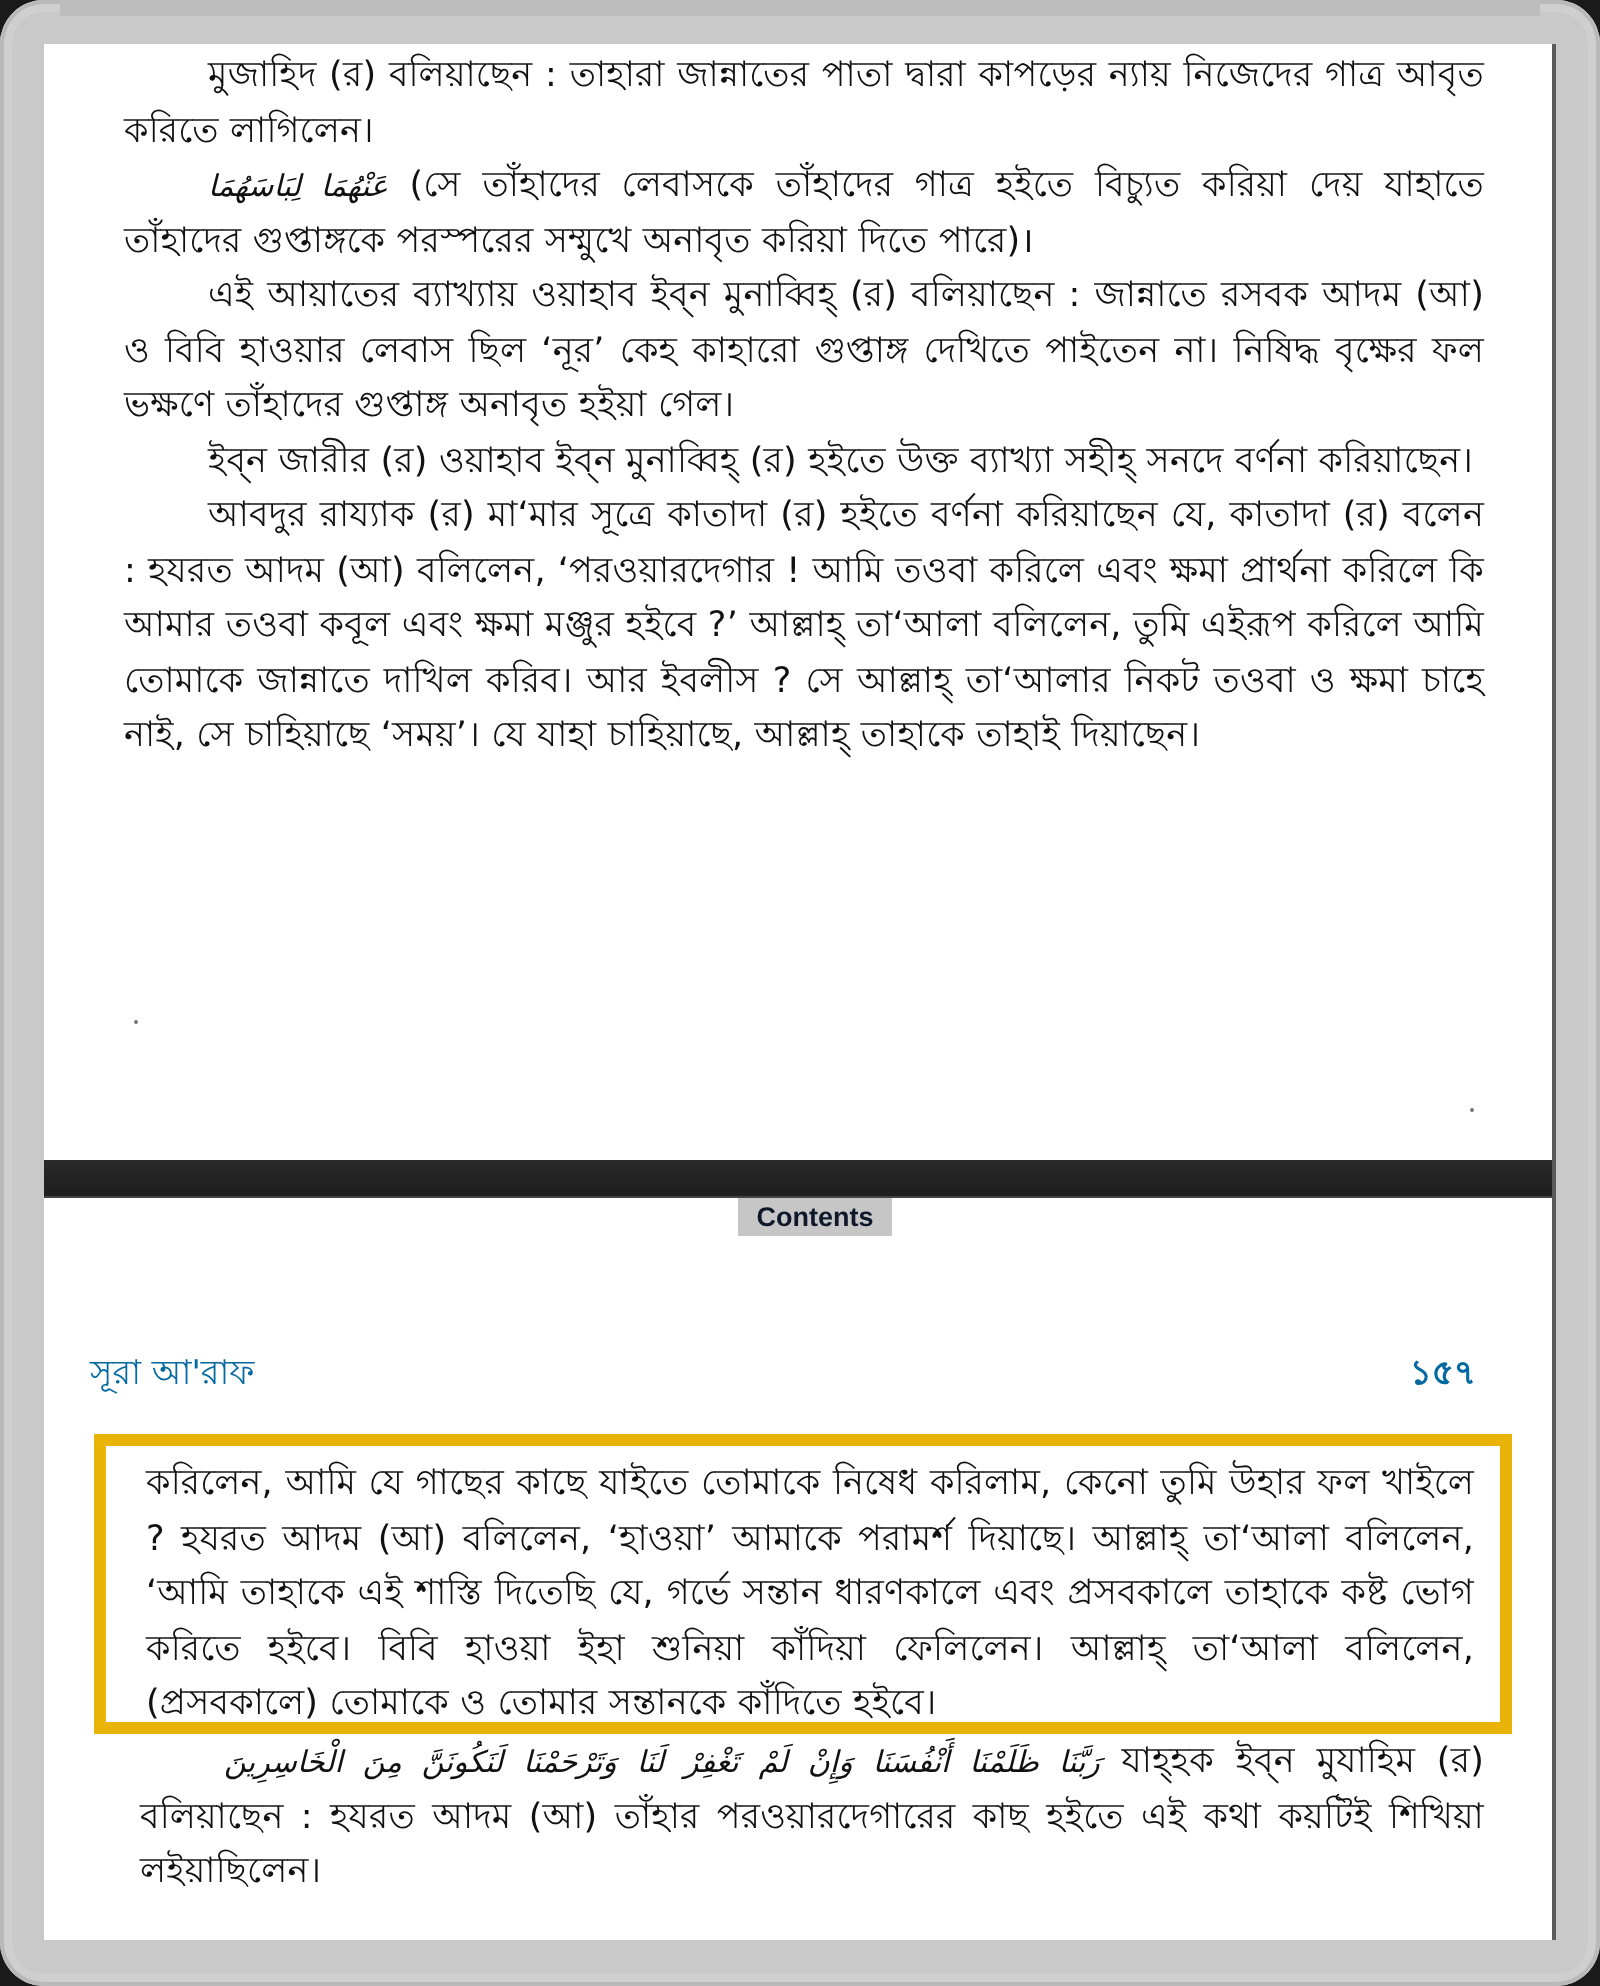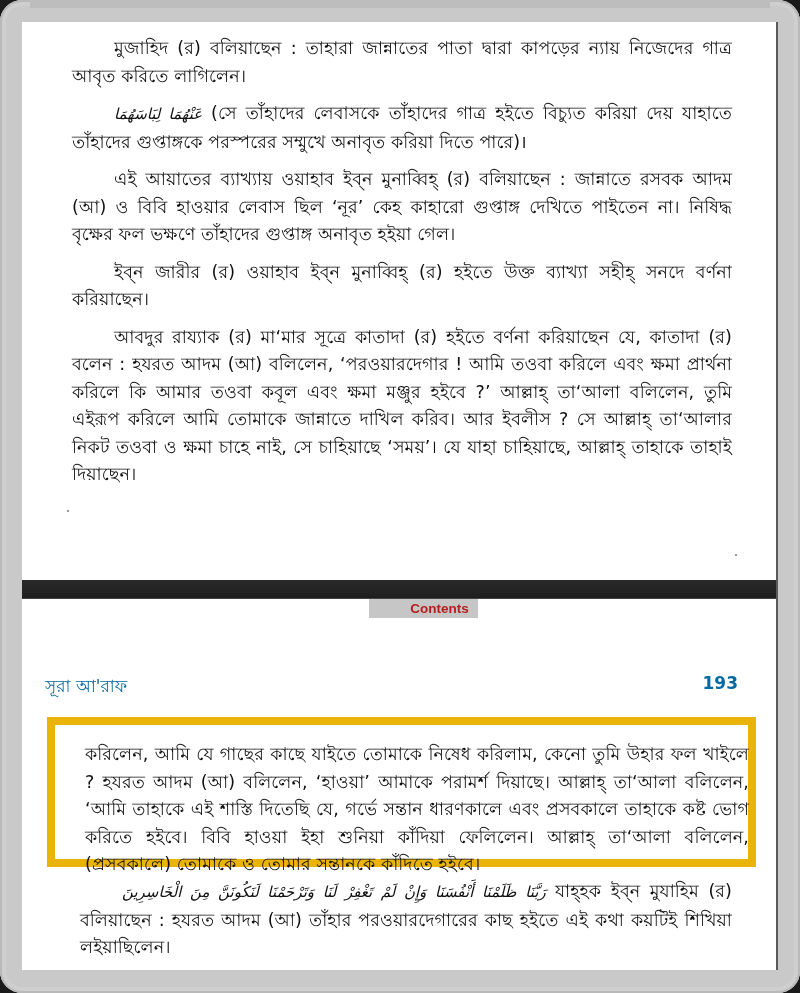--- a/index.html
+++ b/index.html
@@ -28,49 +28,48 @@
     background: #5a5a5a;
   }
   .text {
     color: #111;
     font-size: 17.5px;
     line-height: 27.5px;
     text-align: justify;
     text-align-last: left;
     letter-spacing: 0.1px;
   }
-  .para { margin: 10px; }
+  .para { margin: 0; }
   .indent { text-indent: 42px; }
   .top-block { position: absolute; left: 40px; top: 3px; width: 680px; }
   .divider {
     position: absolute; left: 0; top: 558px; width: 756px; height: 18px;
     background: linear-gradient(#2a2a2a, #1e1e1e);
     border-bottom: 1px solid #444;
   }
   .contents-btn {
     position: absolute; left: 347px; top: 577px; width: 77px; height: 19px;
     background: #c6c6c6;
-    color: #b91c1c;
+    color: #0f172a;
     font-family: "Liberation Sans", sans-serif;
     font-weight: bold;
     font-size: 13.5px;
     line-height: 19px;
     text-align: center;
     cursor: pointer;
-    padding-left: 32px;
   }
   .page-header {
     position: absolute; left: 23px; top: 651px; width: 693px; height: 28px;
     font-size: 17px; color: #0369a1;
   }
   .header-title { position: absolute; left: 0; top: 0; }
   .header-num { position: absolute; right: 0; top: 0; font-weight: bold; }
   .highlight-box {
     position: absolute; left: 25px; top: 695px; width: 709px; height: 150px;
-    border: 8px solid #eab308;
+    border: 6px solid #eab308;
     box-sizing: border-box;
   }
   .highlight-text { position: absolute; left: 20px; top: 6px; width: 664px; }
   .bottom-block { position: absolute; left: 48px; top: 846px; width: 672px; }
   .arabic { font-family: "DejaVu Sans", sans-serif; font-size: 15px; direction: rtl; unicode-bidi: isolate; font-style: italic; }
   .dots { position: absolute; width: 2px; height: 2px; background: #777; border-radius: 1px; }
 </style>
 </head>
 <body>
 
@@ -90,21 +89,21 @@
 
   <div class="dots" style="left:45px; top:488px;"></div>
   <div class="dots" style="left:713px; top:532px;"></div>
 
   <div class="divider"></div>
 
   <div class="contents-btn">Contents</div>
 
   <div class="page-header">
     <span class="header-title">সূরা আ'রাফ</span>
-    <span class="header-num">193</span>
+    <span class="header-num">১৫৭</span>
   </div>
 
   <div class="highlight-box">
     <p class="para text highlight-text">করিলেন, আমি যে গাছের কাছে যাইতে তোমাকে নিষেধ করিলাম, কেনো তুমি উহার ফল খাইলে ? হযরত আদম (আ) বলিলেন, ‘হাওয়া’ আমাকে পরামর্শ দিয়াছে। আল্লাহ্ তা‘আলা বলিলেন, ‘আমি তাহাকে এই শাস্তি দিতেছি যে, গর্ভে সন্তান ধারণকালে এবং প্রসবকালে তাহাকে কষ্ট ভোগ করিতে হইবে। বিবি হাওয়া ইহা শুনিয়া কাঁদিয়া ফেলিলেন। আল্লাহ্ তা‘আলা বলিলেন, (প্রসবকালে) তোমাকে ও তোমার সন্তানকে কাঁদিতে হইবে।</p>
   </div>
 
   <div class="bottom-block text">
     <p class="para indent"><span class="arabic">رَبَّنَا ظَلَمْنَا أَنْفُسَنَا وَإِنْ لَمْ تَغْفِرْ لَنَا وَتَرْحَمْنَا لَنَكُونَنَّ مِنَ الْخَاسِرِينَ</span><span> যাহ্হক ইব্ন মুযাহিম (র) বলিয়াছেন : হযরত আদম (আ) তাঁহার পরওয়ারদেগারের কাছ হইতে এই কথা কয়টিই শিখিয়া লইয়াছিলেন।</span></p>
   </div>
 </div>

